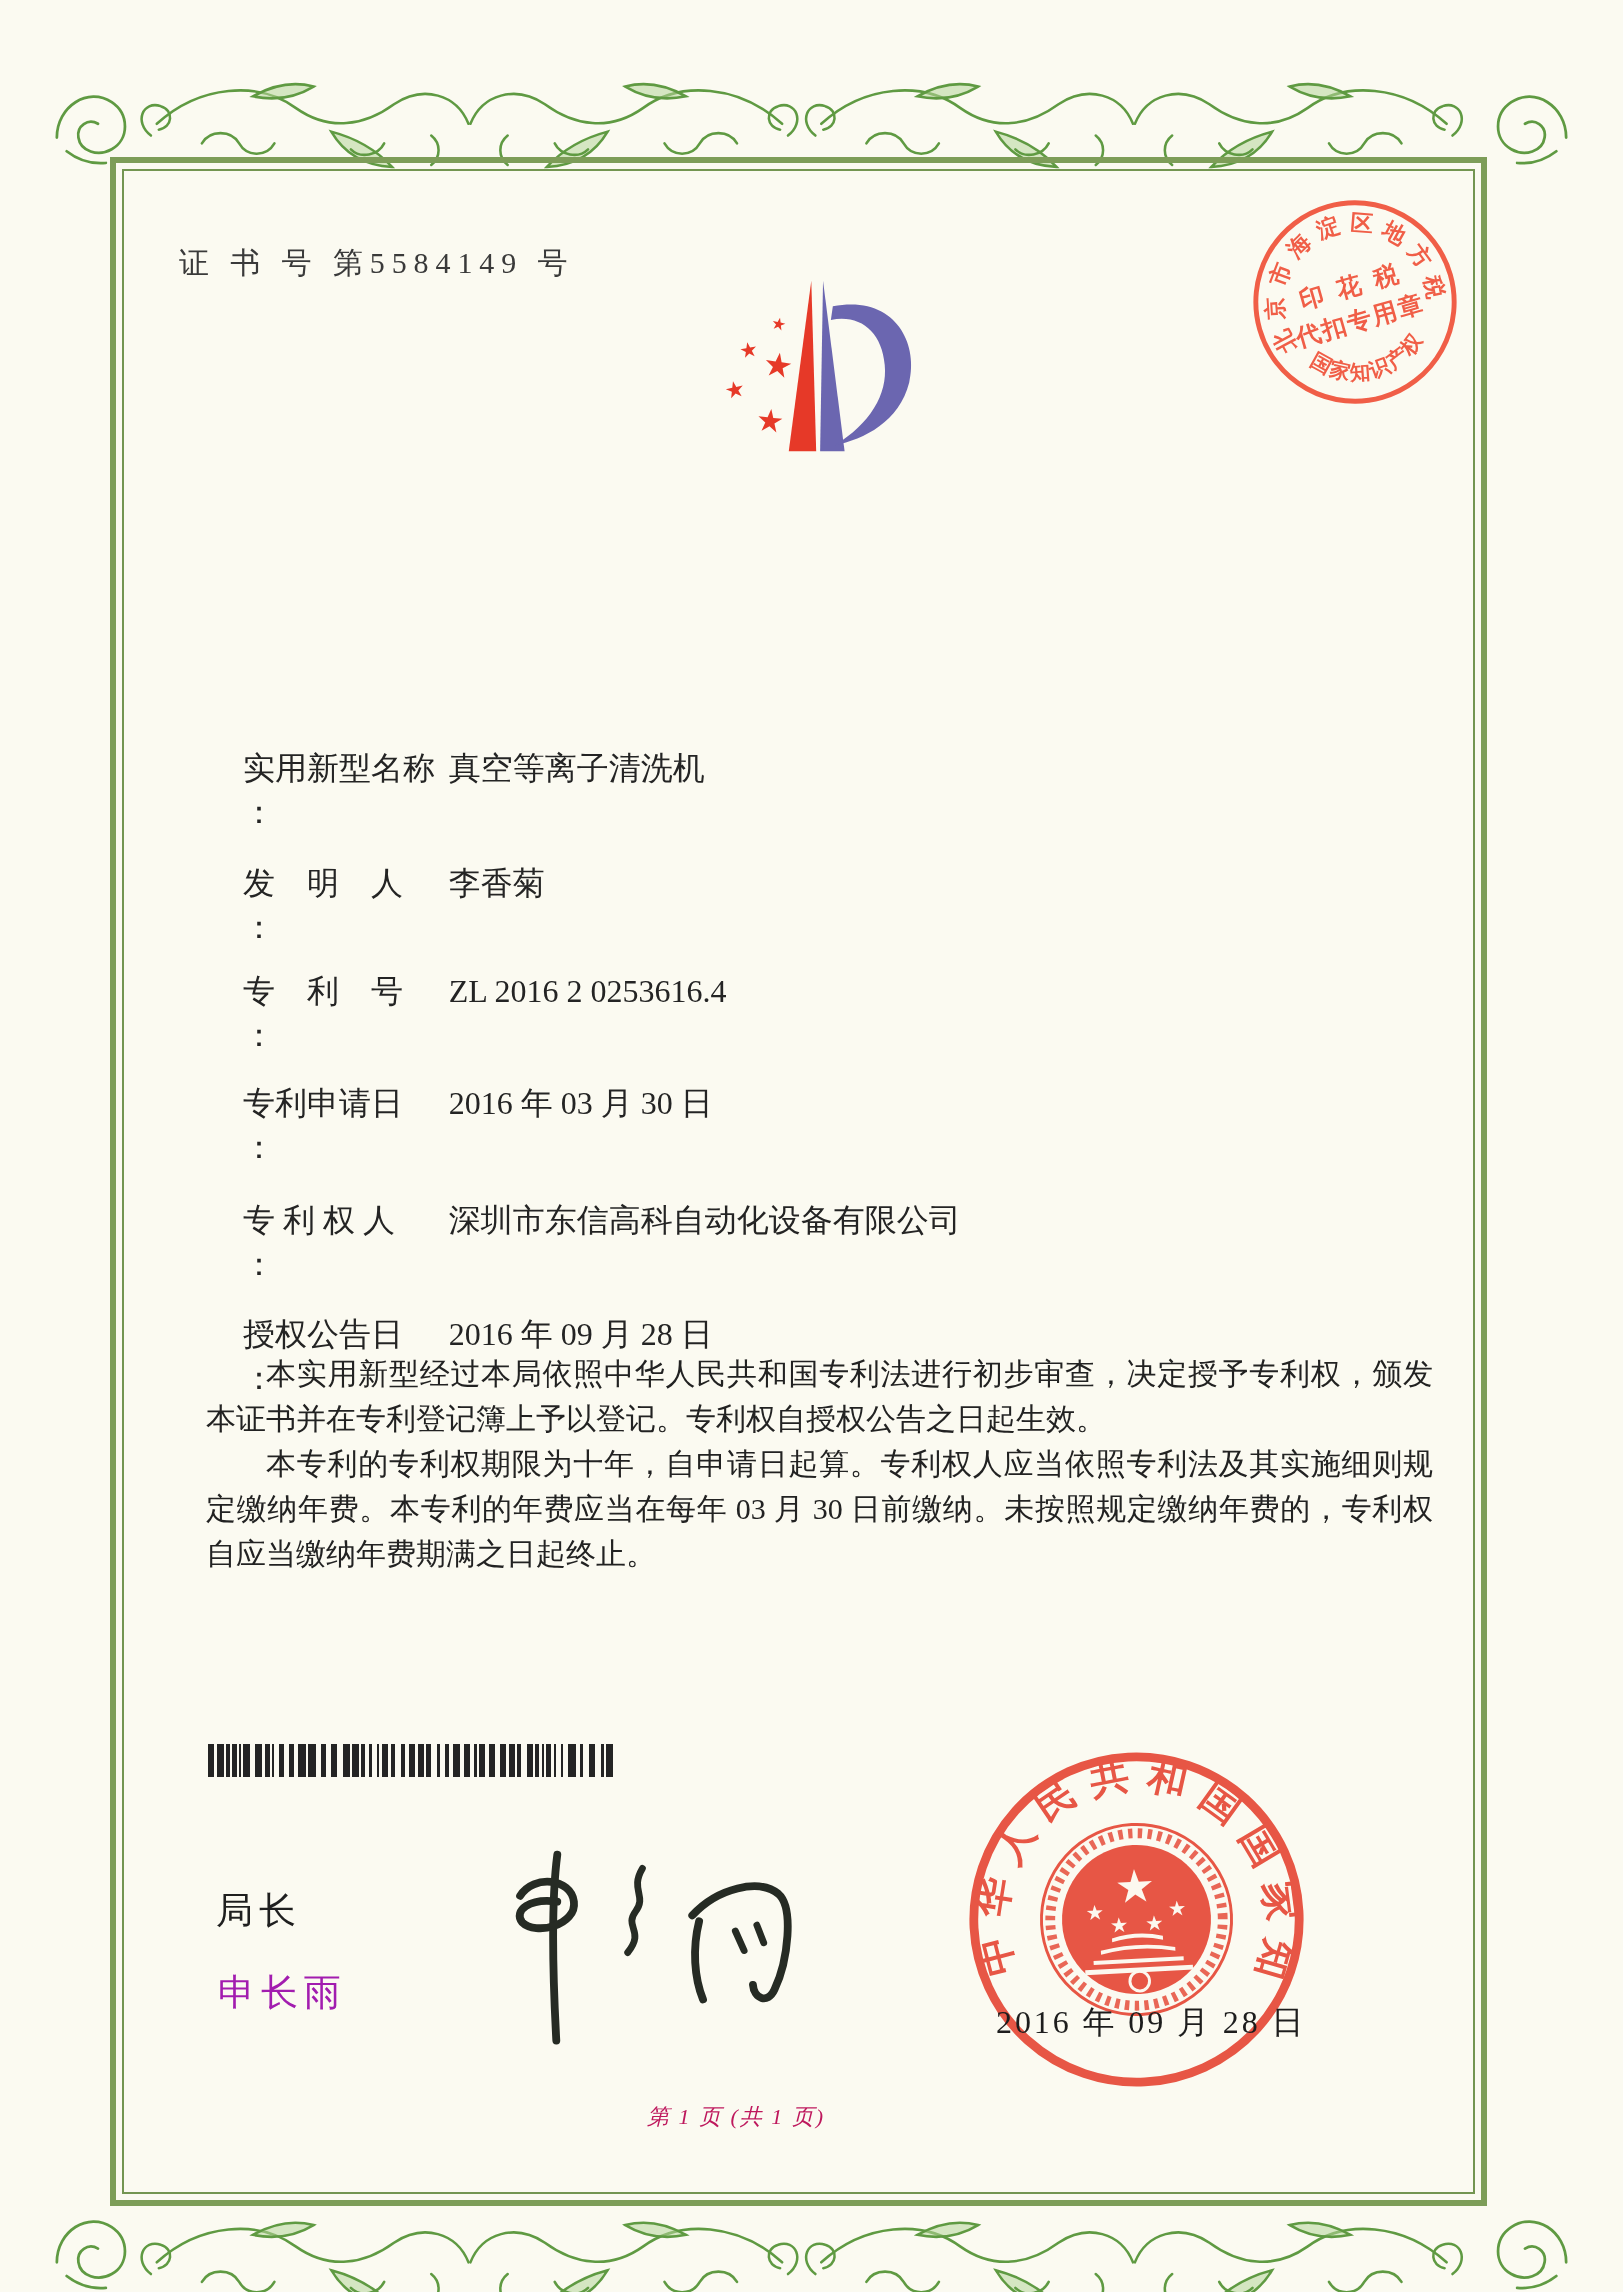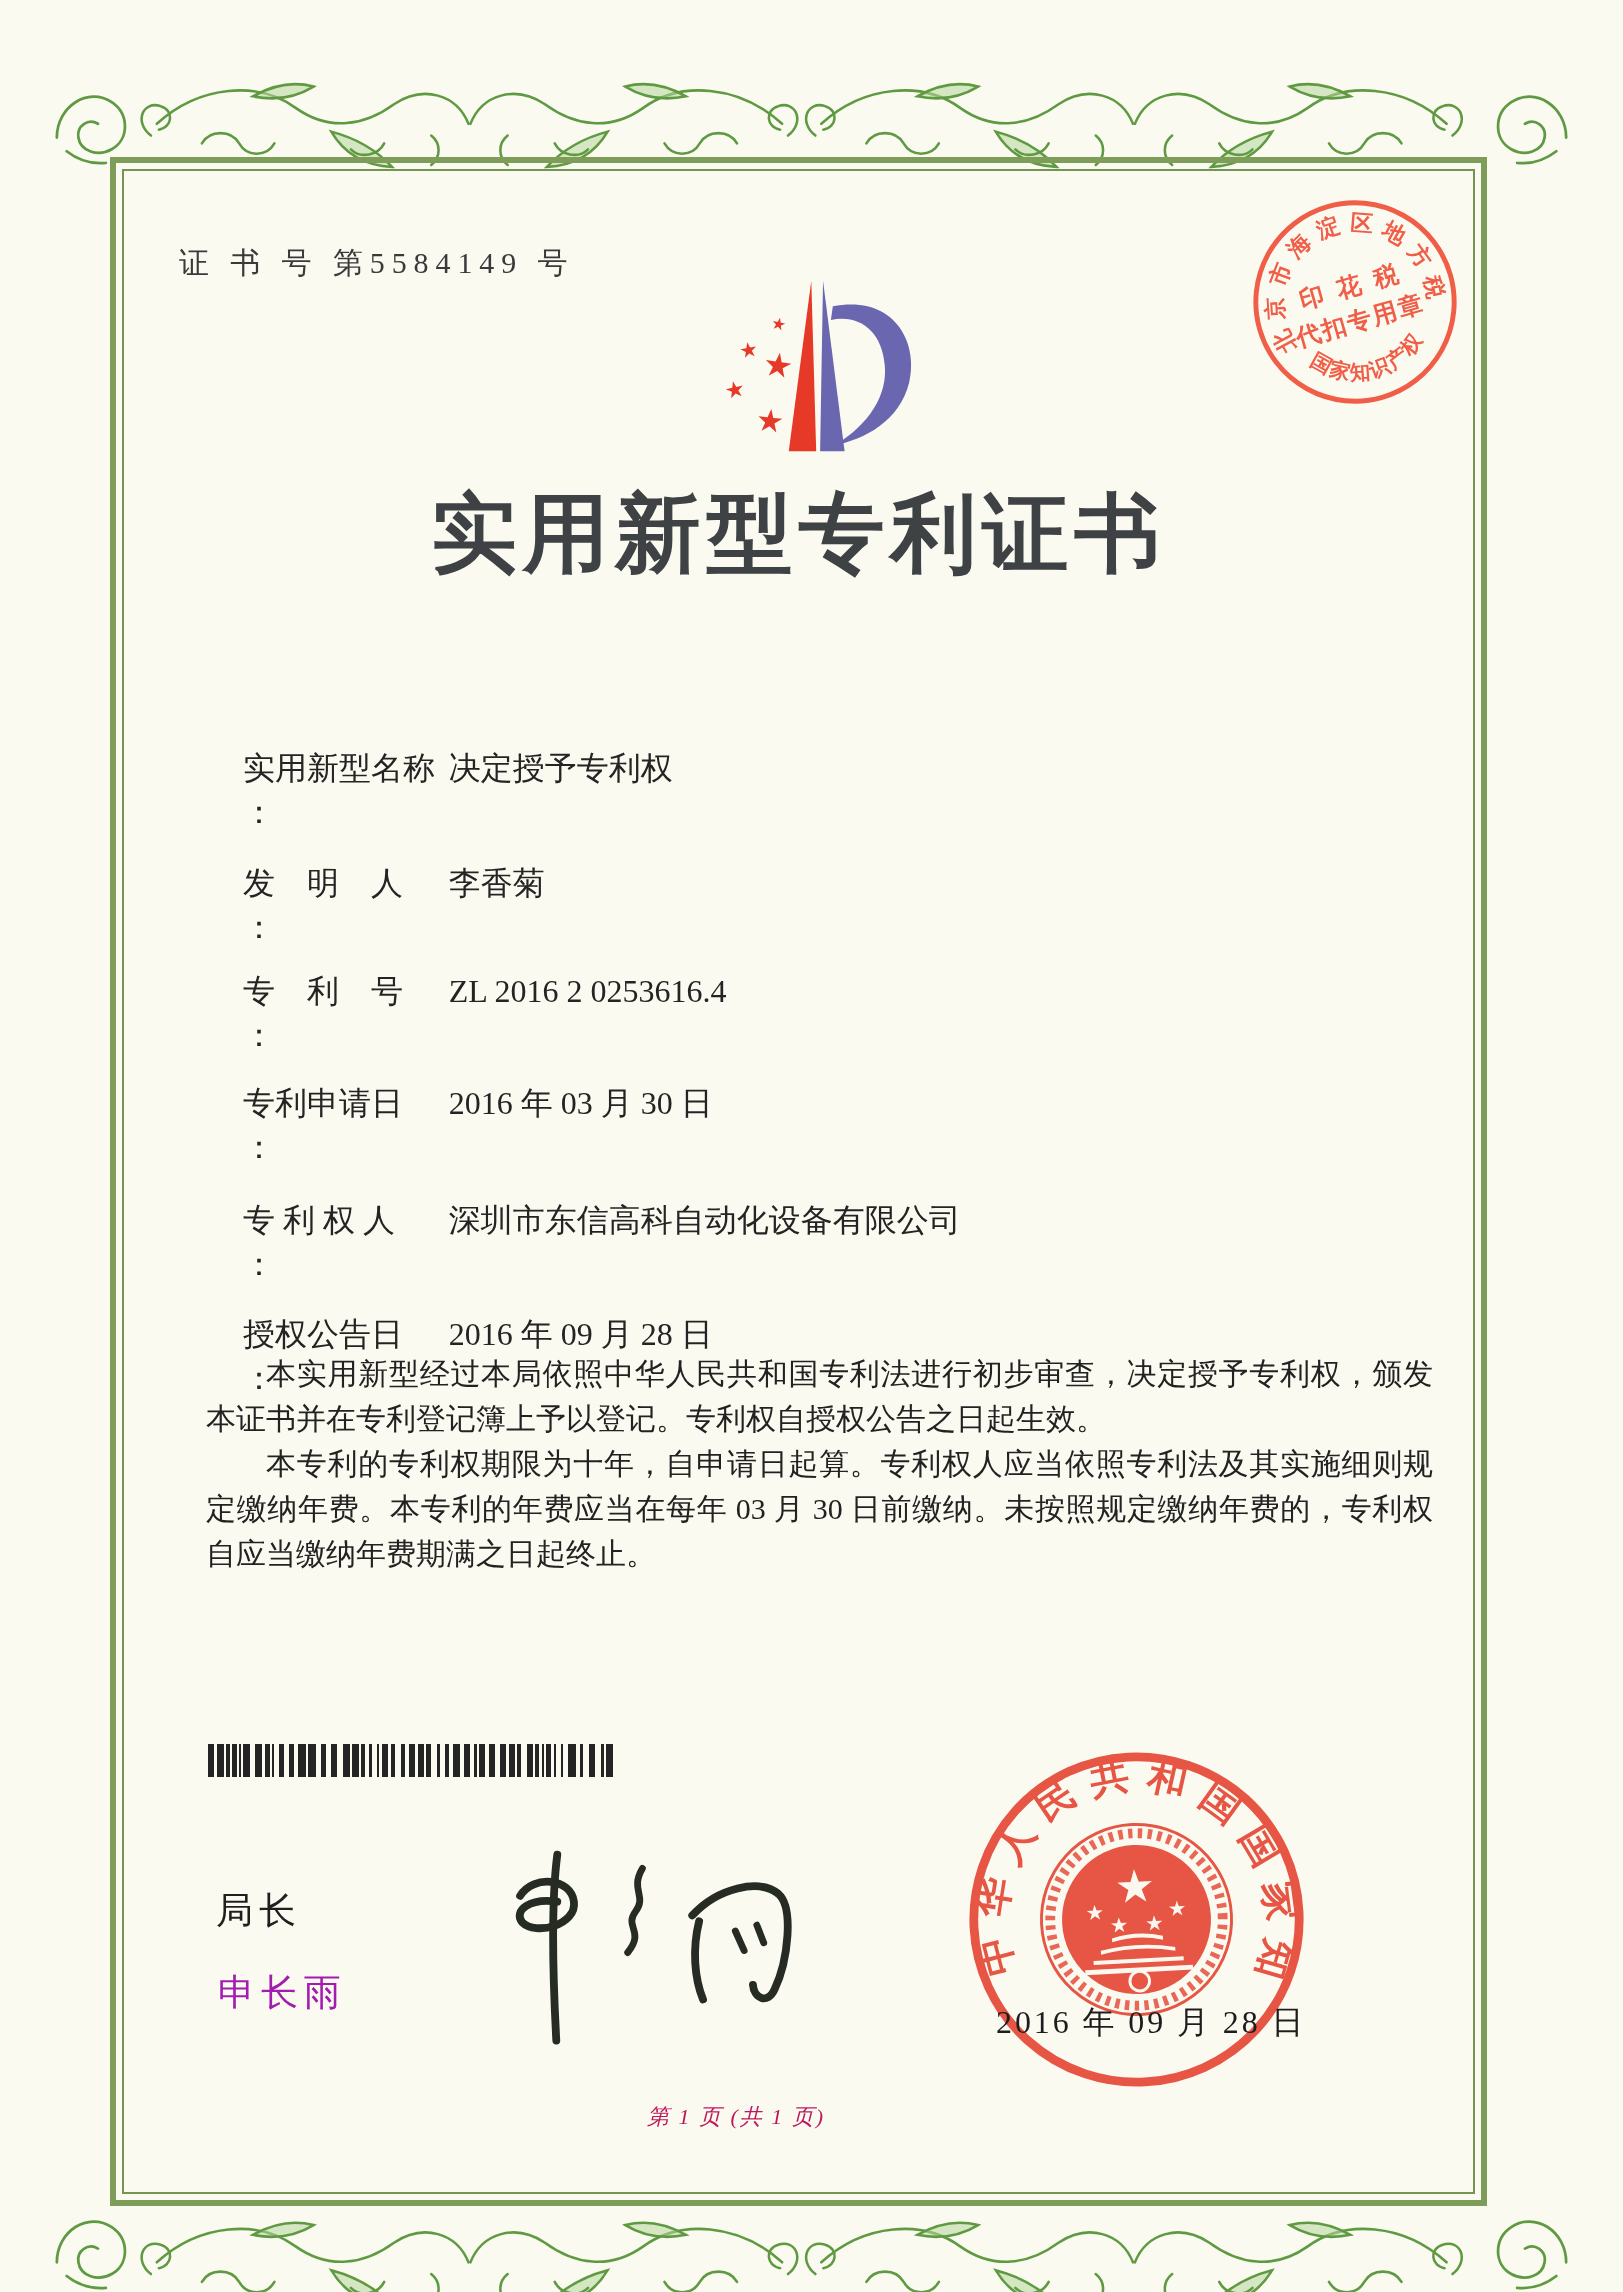--- a/index.html
+++ b/index.html
@@ -110,24 +110,23 @@
     <text x="74" y="90" font-size="21" fill="#e63928" text-anchor="middle" transform="rotate(-10 74 83)">★</text>
     <text x="104" y="110" font-size="34" fill="#e63928" text-anchor="middle" transform="rotate(8 104 99)">★</text>
     <text x="60" y="131" font-size="23" fill="#e63928" text-anchor="middle" transform="rotate(-12 60 124)">★</text>
     <text x="96" y="166" font-size="32" fill="#e63928" text-anchor="middle" transform="rotate(6 96 155)">★</text>
     <polygon points="138,12 115,186 143,186" fill="#e63928"></polygon>
     <path d="M150,12 L172,186 L147,186 Z" fill="#6b66b0"></path>
     <path d="M160,38 C222,26 248,74 238,116 C228,156 192,174 162,180
              C198,158 216,128 213,98 C210,64 188,46 158,52 Z" fill="#6b66b0"></path>
   </svg>
 
-  <div class="title">实用新型专利证书</div>
 
   <div class="field" style="top:710px">
-    <span class="flabel"><span>实用新型名称</span><span>：</span></span><span class="fvalue">决定授予专利权</span>
+    <span class="flabel"><span>实用新型名称</span><span>：</span></span><span class="fvalue">真空等离子清洗机</span>
   </div>
   <div class="field" style="top:825px">
     <span class="flabel"><span>发　明　人</span><span>：</span></span><span class="fvalue">李香菊</span>
   </div>
   <div class="field" style="top:933px">
     <span class="flabel"><span>专　利　号</span><span>：</span></span><span class="fvalue">ZL 2016 2 0253616.4</span>
   </div>
   <div class="field" style="top:1045px">
     <span class="flabel"><span>专利申请日</span><span>：</span></span><span class="fvalue">2016 年 03 月 30 日</span>
   </div>

